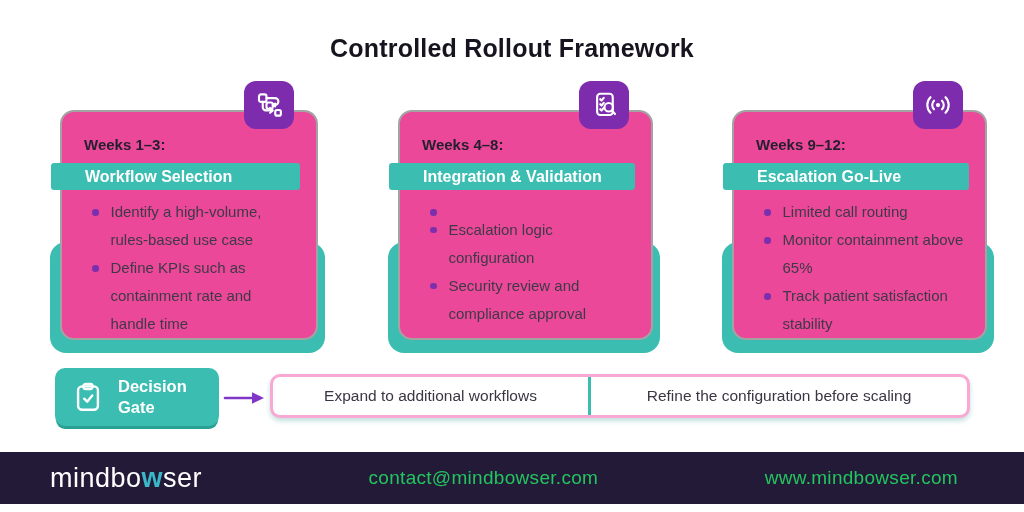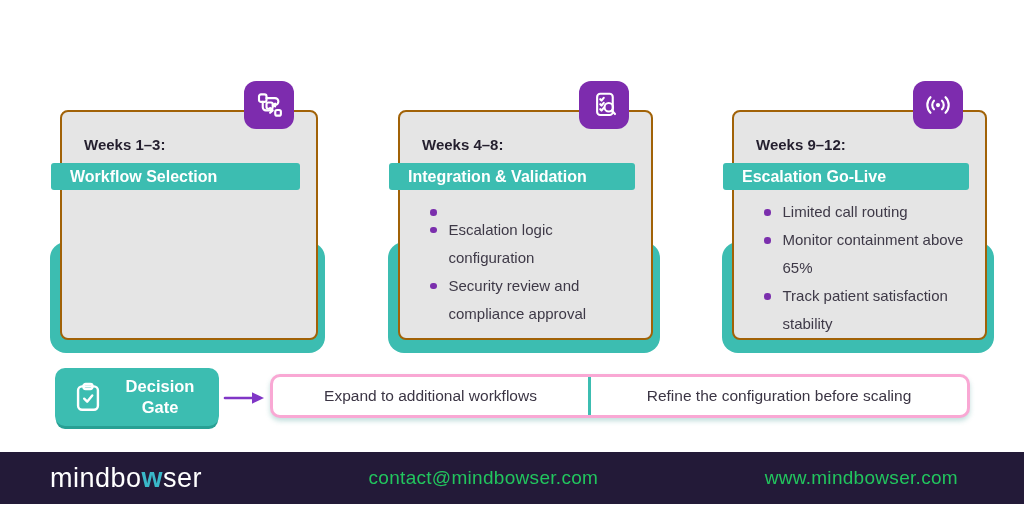--- a/index.html
+++ b/index.html
@@ -11,47 +11,47 @@
            font-size: 25px; font-weight: bold; color: #17141f; letter-spacing: .2px; }
 
   
   .card-wrap { position: absolute; top: 110px; height: 230px; }
   #card1 { left: 60px;  width: 258px; }
   #card2 { left: 398px; width: 255px; }
   #card3 { left: 732px; width: 255px; }
 
   .card-shadow { position: absolute; left: -10px; right: -7px; top: 132px; bottom: -13px;
                  background: #3cbdb1; border-radius: 16px; }
-  .card { position: absolute; inset: 0; background: #e5e5e5; border: 2px solid #a16207;
-          border-radius: 8px; padding: 24px 16px 0 22px; }
+  .card { position: absolute; inset: 0; background: #ec4899; border: 2px solid #a3a3a3;
+          border-radius: 14px; padding: 24px 16px 0 22px; }
 
   .week { font-size: 15px; font-weight: bold; color: #241f2e; margin: 0 0 10px 0; }
 
-  .banner { margin: 0 0 0 -33px; padding: 5px 8px 5px 19px; background: #3cbdb1;
+  .banner { margin: 0 0 0 -33px; padding: 5px 8px 5px 34px; background: #3cbdb1;
             color: #ffffff; font-weight: bold; font-size: 16px; line-height: 17px;
             border-radius: 3px; }
 
   .bullets { list-style: none; margin: 8px 0 0 0; padding: 0; }
   .bullets li { display: flex; font-size: 15px; line-height: 28px; color: #3e3947; }
   .dot { width: 6.5px; height: 6.5px; border-radius: 50%; background: #7b2fad;
          margin: 11px 12px 0 8px; flex: none; }
 
   .icon-badge { position: absolute; top: -29px; right: 24px; width: 50px; height: 48px;
                 background: #7d2cae; border-radius: 12px;
                 display: flex; align-items: center; justify-content: center; }
   .icon-badge svg { width: 30px; height: 30px; }
   .ico { fill: none; stroke: #ffffff; stroke-width: 1.7; stroke-linecap: round; stroke-linejoin: round; }
 
   
   .gate-badge { position: absolute; left: 55px; top: 368px; width: 164px; height: 58px;
                 background: #3cbdb1; border-radius: 10px; display: flex; align-items: center;
                 padding-left: 16px; gap: 13px; color: #ffffff; font-weight: bold;
                 font-size: 16.5px; line-height: 1.25; box-shadow: 0 4px 0 -1px #28a094; }
   .gate-badge svg { width: 34px; height: 34px; flex: none; }
-  .gate-label { width: 84px; text-align: center; }
+  .gate-label { width: 84px; }
 
   .flow-arrow { position: absolute; left: 223px; top: 390px; }
 
   .outcome-box { position: absolute; left: 270px; top: 374px; width: 700px; height: 44px;
                  background: #ffffff; border: 3px solid #f9a8d4; border-radius: 10px;
                  display: flex; box-shadow: 0 3px 5px rgba(40,140,132,.28); }
   .outcome-cell { display: flex; align-items: center; justify-content: center;
                   font-size: 15.5px; color: #3b3544; }
   .outcome-cell.first { width: 318px; border-right: 3px solid #3cbdb1; }
   .outcome-cell.second { flex: 1; }
@@ -62,26 +62,37 @@
             justify-content: space-between; padding: 0 66px 0 50px; color: #f3eff9; }
   .logo { font-size: 27px; letter-spacing: .5px; color: #ffffff; }
   .logo .accent { color: #3ab8c9; font-weight: bold; }
   .footer-link { font-size: 19px; color: #22c55e; letter-spacing: .3px; }
 </style>
 </head>
 <body>
 
 <div class="canvas">
 
+  <h1 class="title">Controlled Rollout Framework</h1>
 
   <div class="card-wrap" id="card1">
     <div class="card-shadow"></div>
     <div class="card">
       <div class="week">Weeks 1–3:</div>
       <div class="banner">Workflow Selection</div>
+      <ul class="bullets">
+        <li>
+            <span class="dot"></span>
+            <span>Identify a high-volume, rules-based use case</span>
+          </li>
+        <li>
+            <span class="dot"></span>
+            <span>Define KPIs such as containment rate and handle time</span>
+          </li>
+      </ul>
     </div>
     <div class="icon-badge">
       <svg viewBox="0 0 24 24" class="ico" aria-hidden="true">
         <rect x="4" y="3.5" width="6" height="6" rx="1.6"></rect>
         <rect x="10" y="10" width="5" height="5" rx="1.4"></rect>
         <rect x="17" y="16" width="4.5" height="4.5" rx="1.4"></rect>
         <path d="M10 6.5h6.8a2.7 2.7 0 0 1 2.7 2.7 2.7 2.7 0 0 1-2.7 2.7h-1"></path>
         <path d="M16.9 10.9 15 12l1.9 1.1"></path>
         <path d="M7 9.5v4.3a2.5 2.5 0 0 0 2.5 2.5h4.6"></path>
         <path d="m12.9 14.4 2.1 1.9-2.1 1.9"></path>

